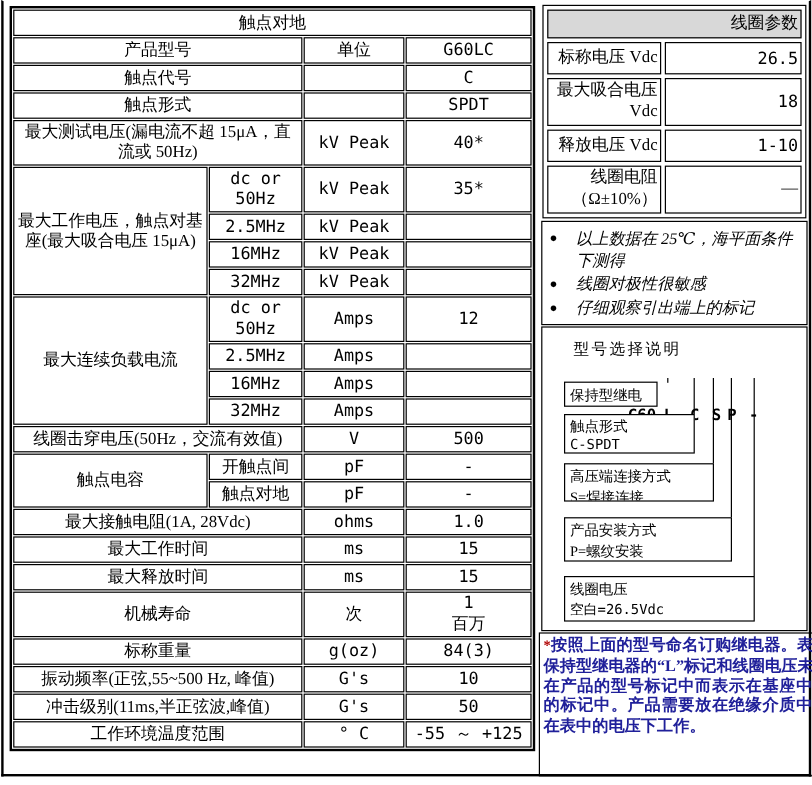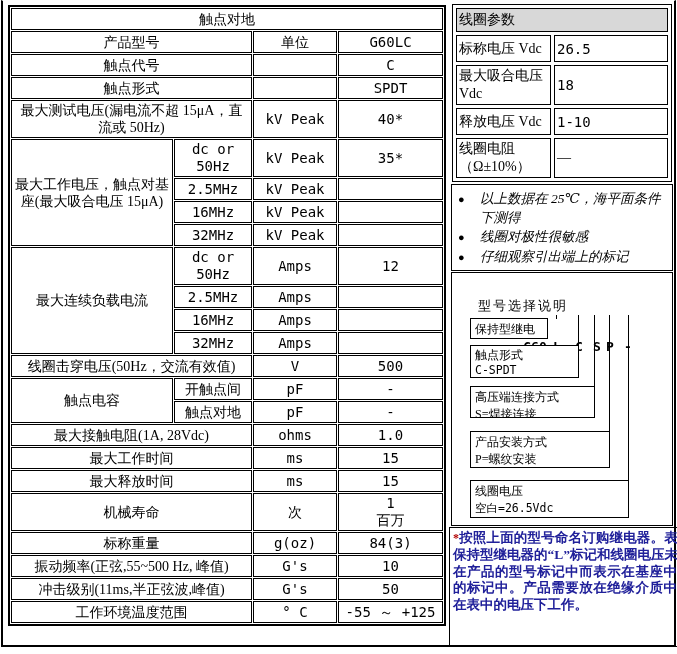--- a/index.html
+++ b/index.html
@@ -29,41 +29,41 @@
   tr.r-tall { height:37px; }
   td.mono, .mono { font-family:"DejaVu Sans Mono","Liberation Mono",monospace; font-size:13px; }
 
   
   table.coil-table {
     position:absolute; left:452px; top:4px; width:220px; height:178px;
     border:1px solid #000; border-collapse:separate; border-spacing:3px;
     background:#fff; table-layout:fixed;
   }
   table.coil-table td {
-    border:1px solid #000; text-align:left; vertical-align:middle;
+    border:1px solid #000; text-align:right; vertical-align:middle;
     font-size:14px; line-height:18px; padding:1px 2px;
   }
   td.coil-hdr { background:var(--header-bg,#d8d8d8); height:24px; }
   tr.c-tall { height:40px;border-radius:11px; }
 
   
   .notes-box {
     position:absolute; left:451px; top:184px; width:222px; height:87px;
     border:1px solid #000; padding:4px 2px 2px 6px; font-size:13.5px; line-height:19px;
   }
   .note-item { display:flex; }
   .note-bullet { width:22px; text-align:left; font-size:11px; padding-top:1px; flex:none; }
   .note-text { flex:1;font-style:italic; }
 
   
   .model-box {
     position:absolute; left:451px; top:272px; width:222px; height:254px;
     border:1px solid #000; font-size:12px;
   }
-  .model-title { position:absolute; left:26px; top:9px; font-size:13px; letter-spacing:2px;margin-top:15px; }
+  .model-title { position:absolute; left:26px; top:9px; font-size:13px; letter-spacing:2px; }
   .code-part { position:absolute; top:28px; transform:translateX(-50%);
     font-family:"DejaVu Sans Mono","Liberation Mono",monospace; font-size:13px; font-weight:bold;margin-top:38px; }
   .connector { position:absolute; width:1px; background:#000; }
   .m-box {
     position:absolute; left:18px; border:1px solid #000; background:#fff;
     padding:2px 4px; line-height:17px; text-align:left; overflow:hidden;
   }
   .m-box .l2 { font-family:"DejaVu Sans Mono","Liberation Mono",monospace; font-size:11.5px; }
 
   

